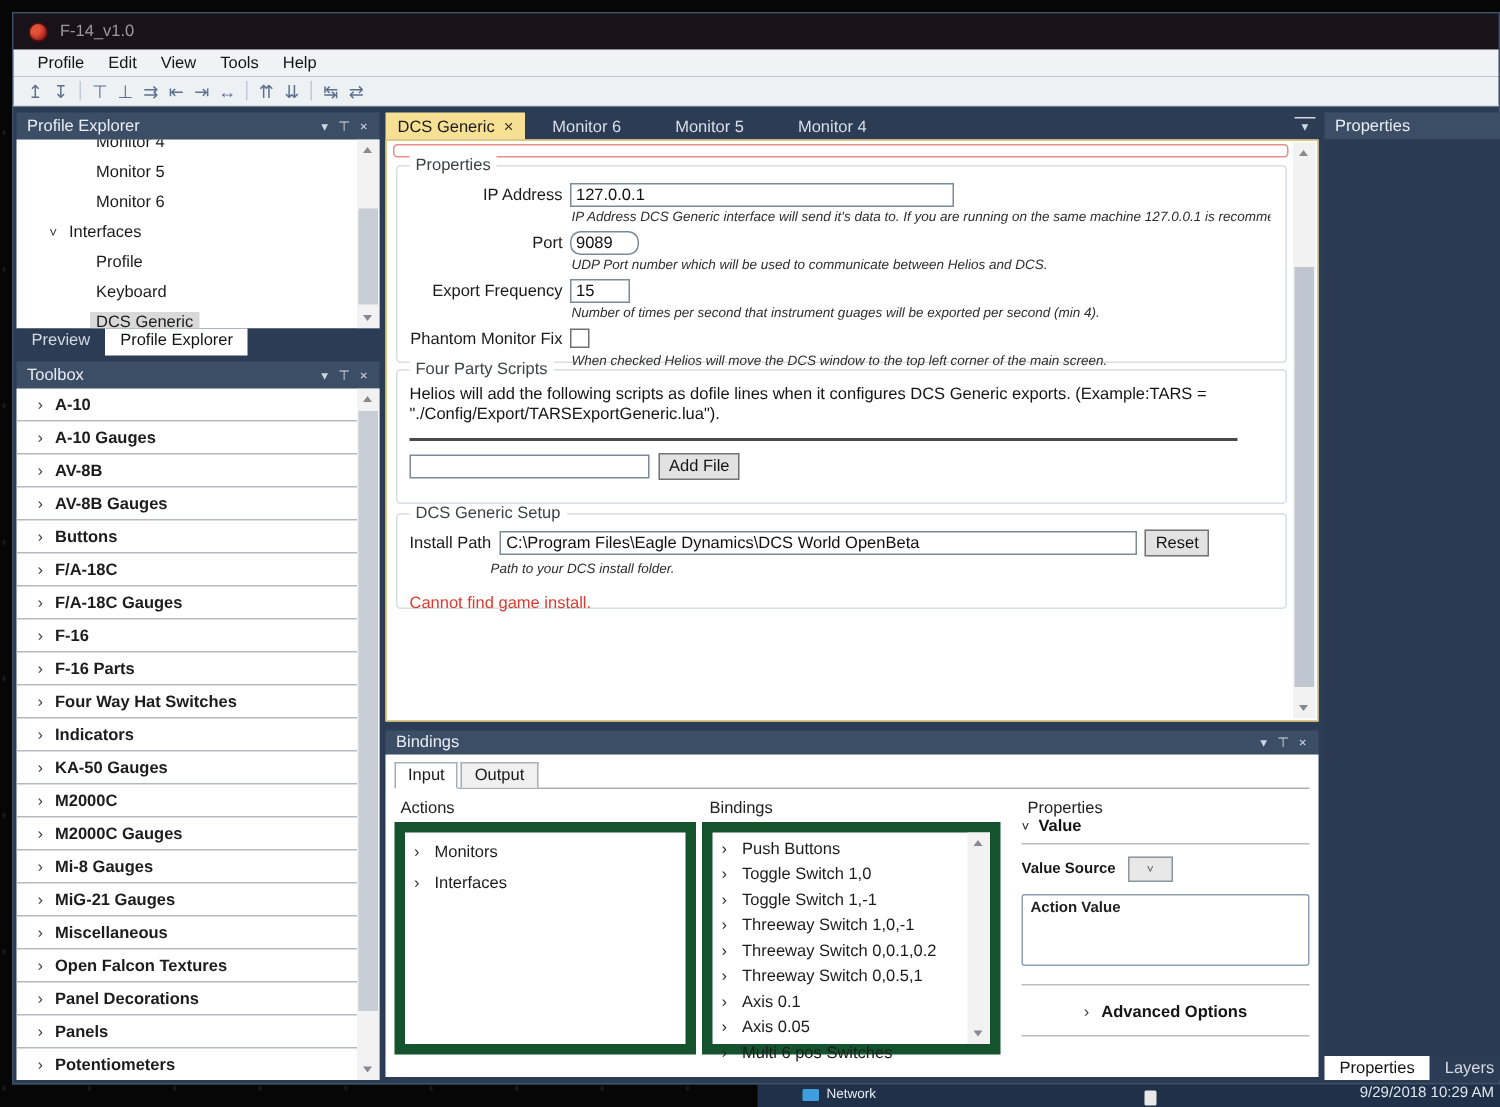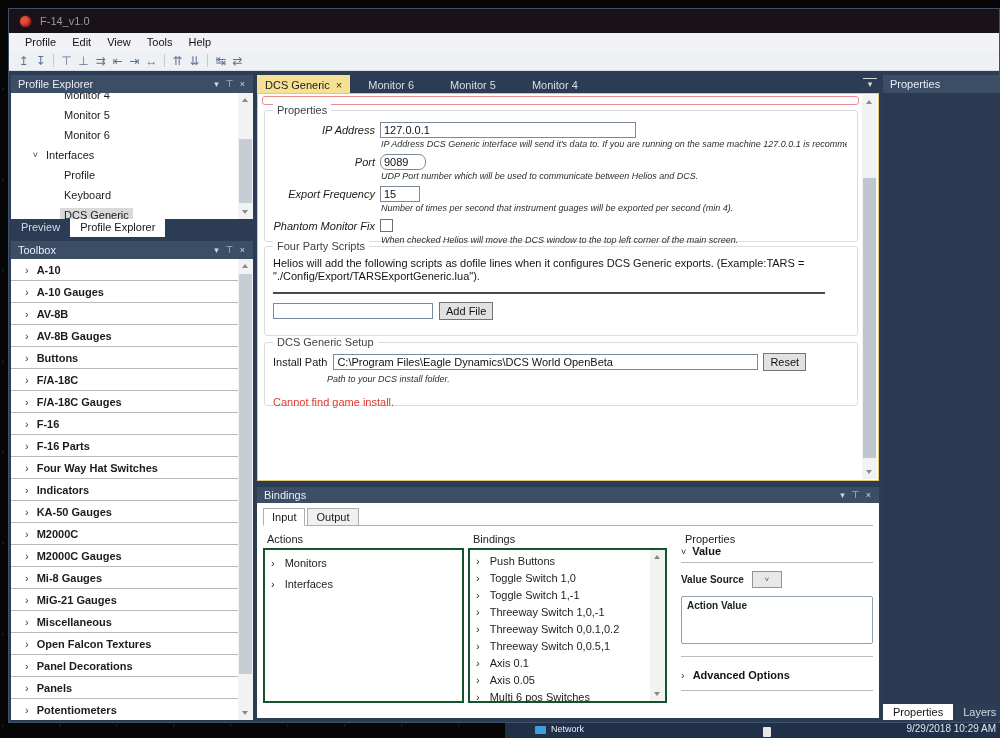--- a/index.html
+++ b/index.html
@@ -108,21 +108,21 @@
              background-size:53px 12px; background-position:14px 7px; }
 
   .groupbox { position:absolute; border:1px solid #d8dde4; border-radius:3px; background:#fff; }
   .gb-legend { position:absolute; top:-7px; left:8px; background:#fff; padding:0 4px;
                font-size:11px; color:#3c4248; }
   .gb-props { left:6px; top:16px; width:594px; height:132px; }
   .gb-scripts { left:6px; top:152px; width:594px; height:90px; }
   .gb-setup { left:6px; top:248px; width:594px; height:64px; }
 
   .frow { display:flex; align-items:center; height:17px; margin-top:2px; }
-  .flabel { width:104px; text-align:right; font-size:11px; color:#1a1a1a; margin-right:5px; flex:none;font-style:italic; }
+  .flabel { width:104px; text-align:right; font-size:11px; color:#1a1a1a; margin-right:5px; flex:none; }
   .tinput { height:16px; border:1px solid #7b8a9a; font-size:11px; padding:0 3px; color:#111;
             font-family:"Liberation Sans","DejaVu Sans",sans-serif; background:#fff; }
   .hint { margin-left:110px; font-size:9px; font-style:italic; color:#2e2e2e; height:13px;
           line-height:13px; white-space:nowrap; overflow:hidden; }
   .cbx { width:13px; height:13px; border:1px solid #707070; background:#fff; }
 
   .gb-pad { padding:8px 10px 0 6px; }
   .tp-desc { font-size:11px; color:#141414; line-height:13px; padding:10px 8px 0; }
   .tp-rule { height:2px; background:#4a4a4a; margin:9px 8px 8px; width:552px; }
   .tp-filerow { display:flex; align-items:center; margin-left:8px; }
@@ -138,41 +138,41 @@
   .bind-panel .panel-header { height:16px; }
   .bind-body { position:absolute; left:0; top:16px; right:0; bottom:0; background:#fff; }
   .bt-tabs { position:absolute; left:6px; top:5px; right:6px; height:18px; display:flex;
              border-bottom:1px solid #a9afb6; }
   .b-tab { font-size:11px; color:#1a1a1a; padding:2px 8px; background:#f0f0f0;
            border:1px solid #a9afb6; border-bottom:none; margin-right:2px; }
   .b-tab.active { background:#fff; position:relative; top:0; margin-bottom:-1px;
                   border-bottom:1px solid #fff; font-weight:normal; }
   .col-head { position:absolute; font-size:11px; color:#222; top:30px; }
   .ch-actions { left:10px; } .ch-bindings { left:216px; } .ch-props { left:428px; }
-  .lbox { position:absolute; top:45px; height:155px; border:2px solid #14532d; background:#fff; }
+  .lbox { position:absolute; top:45px; height:155px; border:7px solid #14532d; background:#fff; }
   .lb-actions { left:6px; width:201px; }
   .lb-bindings { left:211px; width:199px; }
   .lrow { height:21px; display:flex; align-items:center; padding-left:6px; }
   .lrow .chev-r { margin-right:10px; color:#2a2a2a; }
   .lrow-label { font-size:11px; color:#1c1c1c; }
   .lb-bindings .lrow { height:17px; }
   .lb-list { position:absolute; left:0; top:2px; right:15px; }
 
   .props-col { position:absolute; left:424px; top:42px; width:192px; }
   .pc-value-head { font-size:11px; font-weight:bold; color:#141414; }
   .pc-value-head .chev-d { font-size:9px; margin-right:6px; font-weight:normal; }
   .chev-d::before { content:"˅"; }
   .pc-rule { border-top:1px solid #bcbcbc; margin:5px 0 8px; }
   .vs-row { display:flex; align-items:center; }
   .vs-label { font-size:10px; font-weight:bold; color:#1a1a1a; margin-right:8px; }
   .vs-dd { width:30px; height:17px; background:#e8e8e8; border:1px solid #8f959c; text-align:center;
            font-size:8px; color:#555; line-height:15px; }
   .av-box { margin-top:8px; height:48px; border:1px solid #8fa0b2; border-radius:2px; padding:3px 5px; }
   .av-label { font-size:10px; font-weight:bold; color:#222; }
-  .adv-row { display:flex; align-items:center; margin-top:0; padding:4px 0; }
+  .adv-row { display:flex; align-items:center; margin-top:0; padding:4px 0;justify-content:center; }
   .adv-label { font-size:11px; font-weight:bold; color:#141414; }
 
   
   .right-panel { position:absolute; left:874px; top:4px; width:118px; height:645px; background:#2c3c55; }
   .rp-body { position:absolute; left:0; top:18px; right:0; bottom:16px; background:#2b3a52; }
   .rp-tabs { position:absolute; left:0; bottom:0; right:0; height:16px; display:flex; }
 </style>
 </head>
 <body>
 

